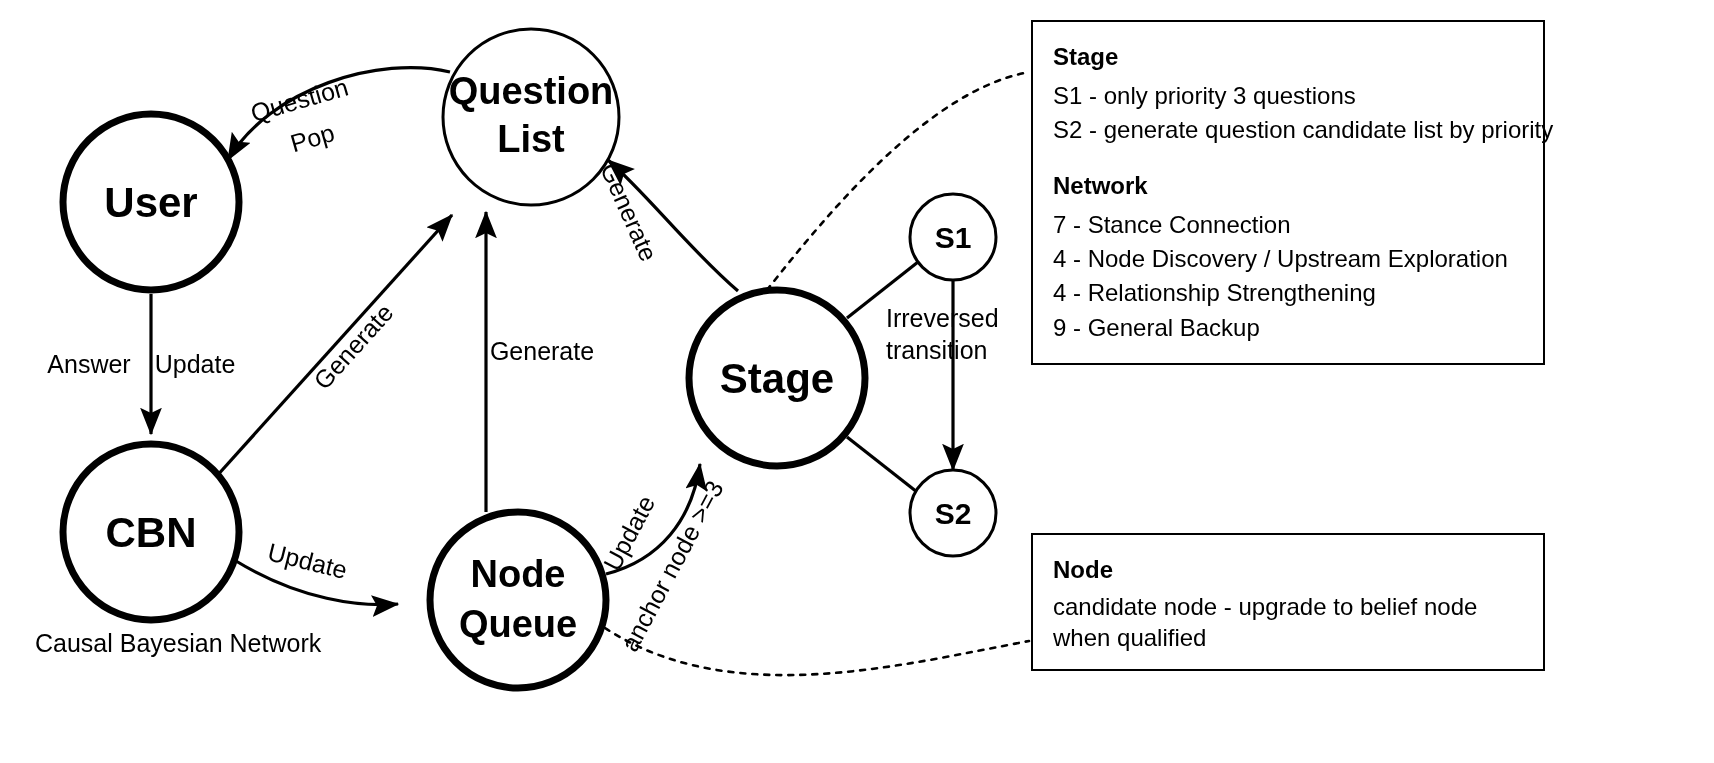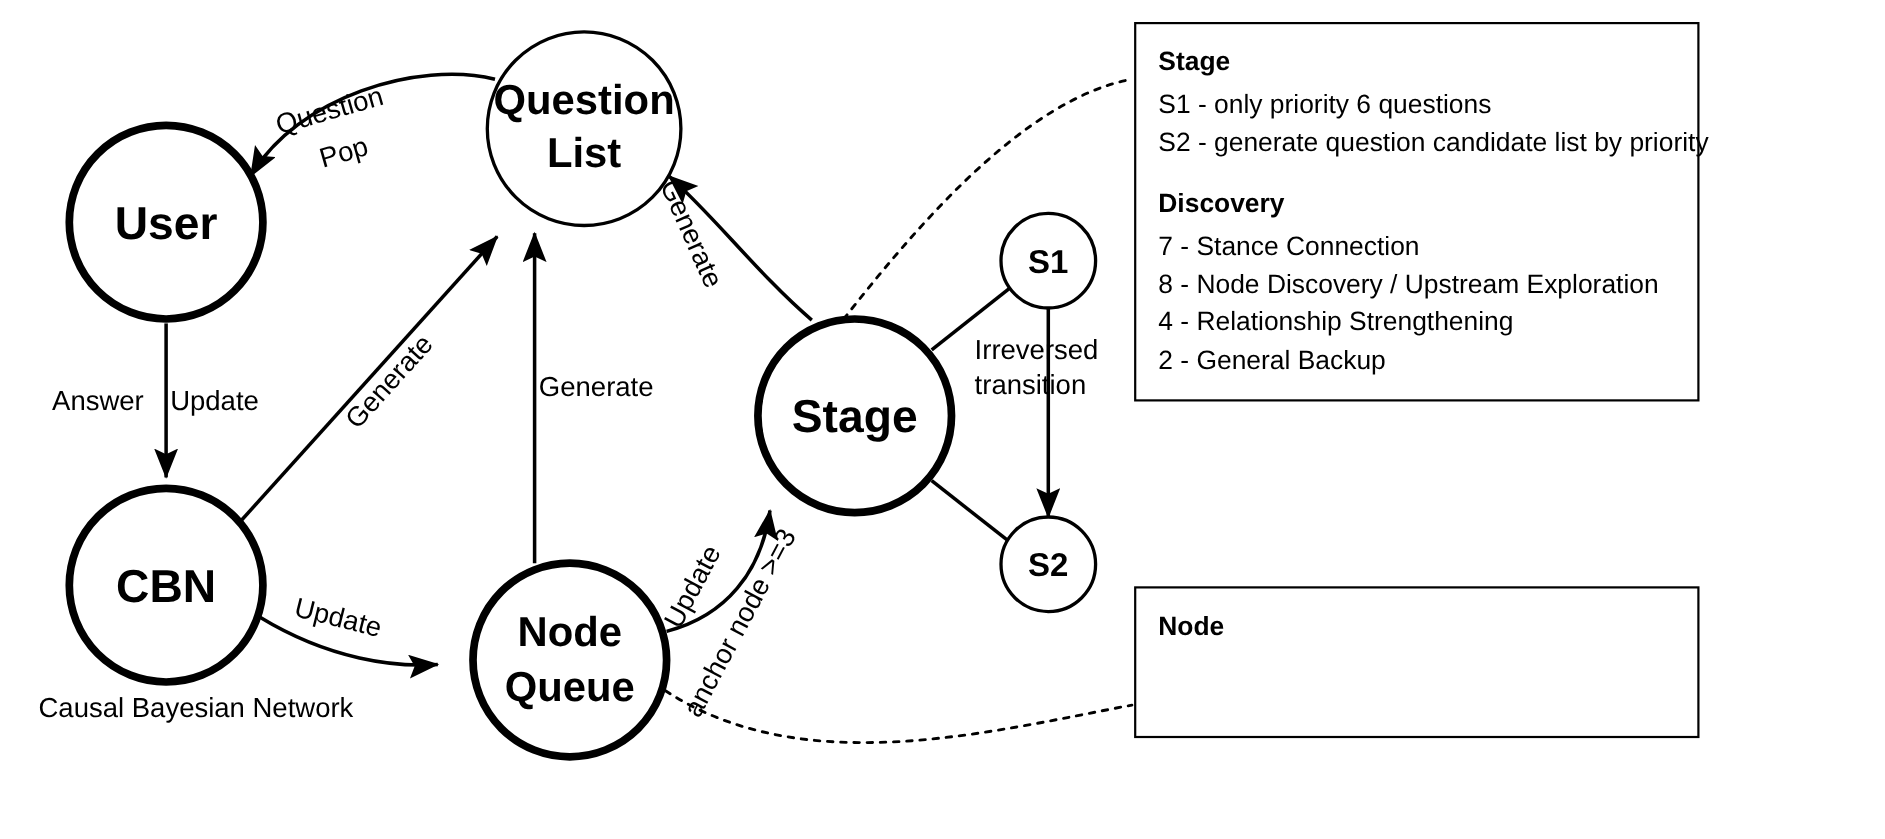--- a/index.html
+++ b/index.html
@@ -192,28 +192,29 @@
     <text class="edge-label" transform="rotate(-62 674 567)" x="674" y="567">anchor node &gt;=3</text>
 
     <text class="edge-label" style="text-anchor:start" x="886" y="320">Irreversed</text>
     <text class="edge-label" style="text-anchor:start" x="886" y="352">transition</text>
 
     <text class="caption-text" x="35" y="645">Causal Bayesian Network</text>
   </svg>
 
   <div class="info-box" id="stage-info-box">
     <p class="info-title">Stage</p>
-    <p class="info-line">S1 - only priority 6 questions</p>
+    <p class="info-line">S1 - only priority 3 questions</p>
     <p class="info-line">S2 - generate question candidate list by priority</p>
     <div class="info-gap"></div>
-    <p class="info-title">Discovery</p>
+    <p class="info-title">Network</p>
     <p class="info-line">7 - Stance Connection</p>
-    <p class="info-line">8 - Node Discovery / Upstream Exploration</p>
+    <p class="info-line">4 - Node Discovery / Upstream Exploration</p>
     <p class="info-line">4 - Relationship Strengthening</p>
-    <p class="info-line">2 - General Backup</p>
+    <p class="info-line">9 - General Backup</p>
   </div>
 
   <div class="info-box" id="node-info-box">
     <p class="info-title">Node</p>
+    <p class="info-line-wrap">candidate node - upgrade to belief node when qualified</p>
     <div class="info-gap-sm"></div>
   </div>
 
 </div>
 
 </body></html>

